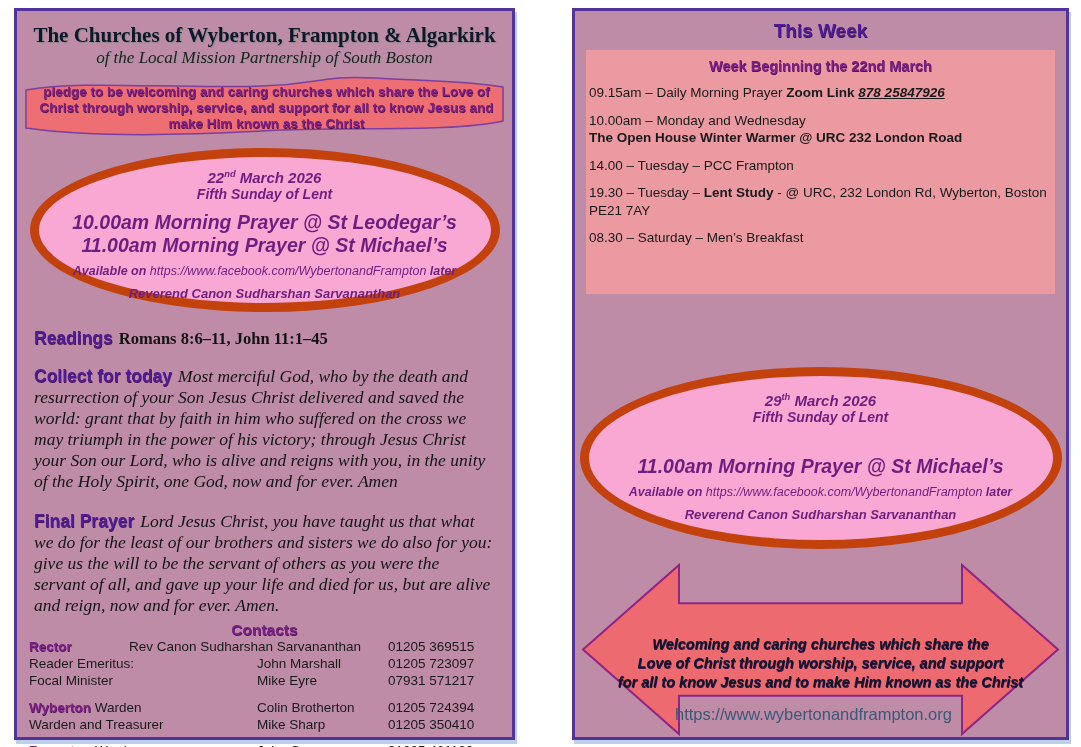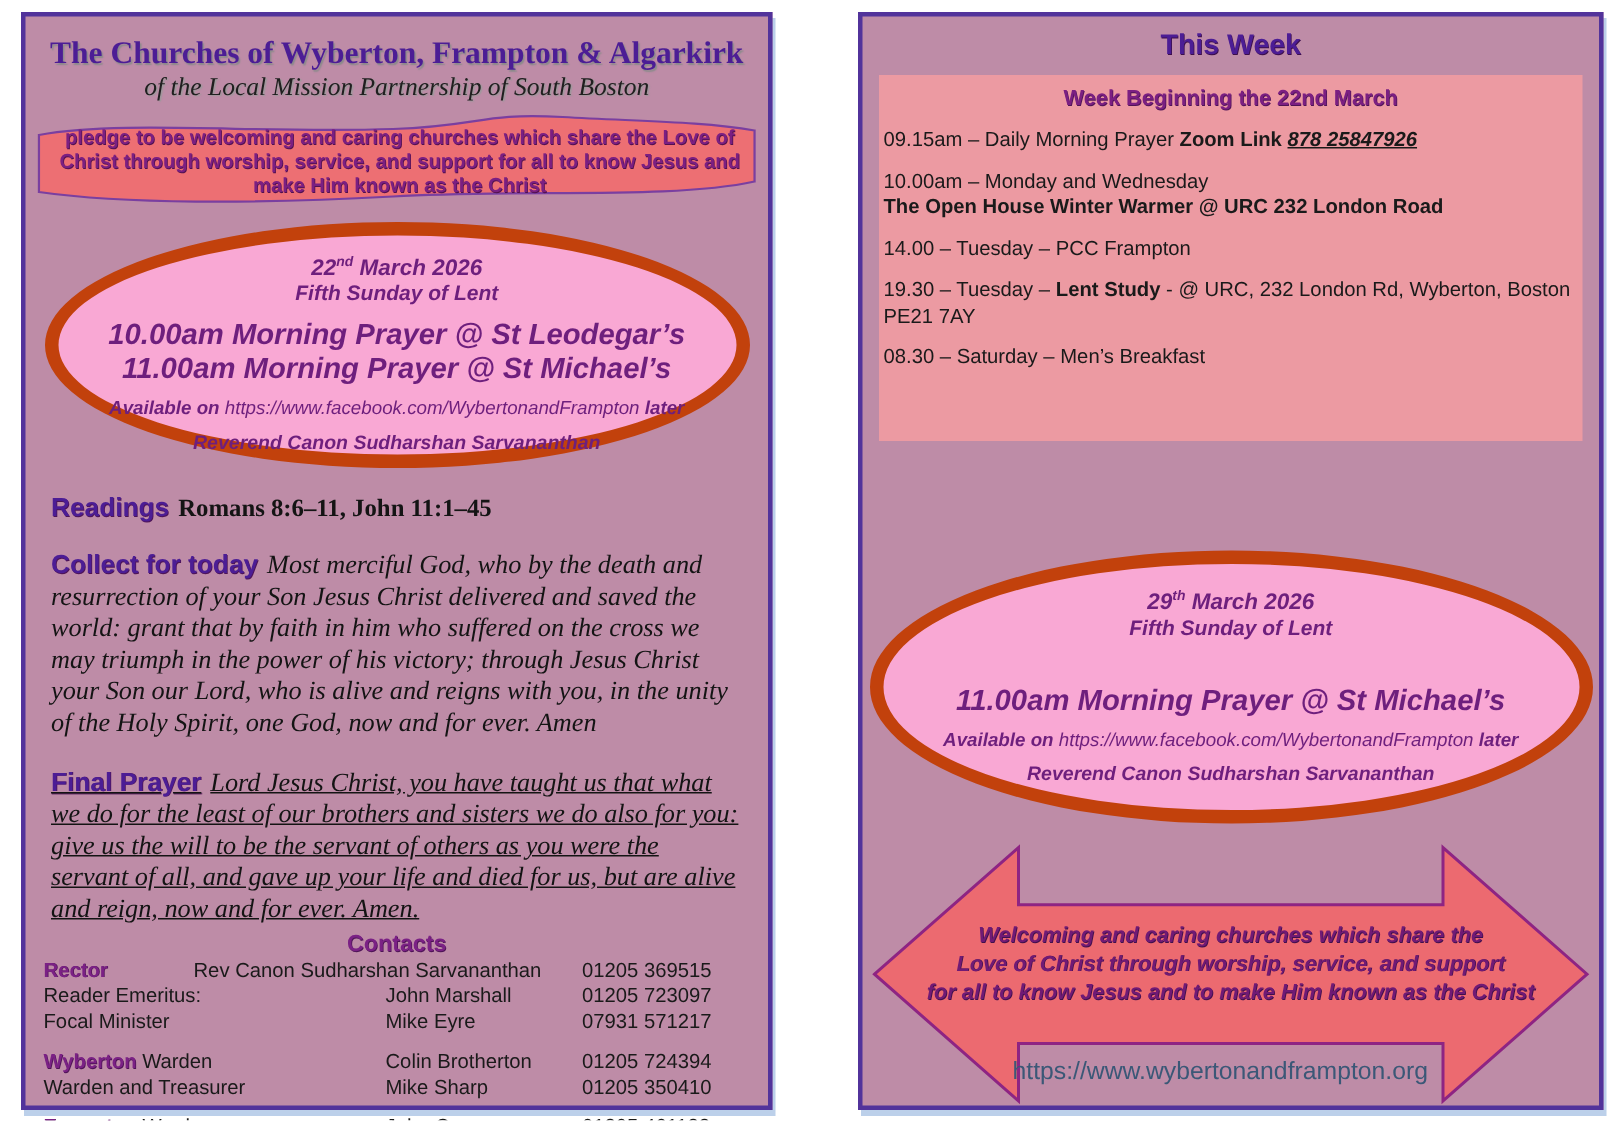--- a/index.html
+++ b/index.html
@@ -5,21 +5,21 @@
   html,body{margin:0;padding:0;background:#ffffff;}
   .sheet{position:relative;width:1081px;height:747px;background:#ffffff;overflow:hidden;
          font-family:"Liberation Sans",sans-serif;}
   .panel{position:absolute;top:8px;height:732px;background:#be8ca7;
          border:3px solid #52339b;box-sizing:border-box;box-shadow:2px 4px 0 #bcd0ea;}
   .panel-left{left:14px;width:501px;}
   .panel-right{left:572px;width:497px;}
 
   
   .lp-title{margin-top:12px;text-align:center;font-family:"Liberation Serif",serif;
-            font-weight:bold;font-size:21px;color:#4c1d95;text-shadow:1px 1px 1px #8a8a8a;}
+            font-weight:bold;font-size:21px;color:#0f172a;text-shadow:1px 1px 1px #8a8a8a;}
   .lp-subtitle{text-align:center;font-family:"Liberation Serif",serif;font-style:italic;
                font-size:17px;color:#202020;text-shadow:1px 1px 1px #9a9a9a;}
   .ribbon-wrap{position:relative;margin:6px 5px 0;height:66px;text-align:center;}
   .ribbon-wrap svg{position:absolute;left:0;top:0;width:100%;height:100%;}
   .ribbon-text{position:absolute;left:12px;right:8px;top:10px;font-weight:bold;
                font-size:13.5px;line-height:1.2;color:#7b1f82;text-shadow:0.5px 0.5px 0 #51114f;}
 
   .oval{background:#f9a8d4;border:9px solid #c2410c;border-radius:50%;
         text-align:center;color:#6e1f7d;font-style:italic;font-weight:bold;box-sizing:border-box;}
   .oval-left{margin:8px auto 0;width:470px;height:164px;padding-top:12px;}
@@ -31,21 +31,21 @@
   .ov-available{font-size:12.5px;margin-top:7px;}
   .ov-minister{font-size:13px;margin-top:8px;}
 
   .para{margin:0 17px;color:#141414;}
   .p-label{font-family:"Liberation Sans",sans-serif;font-weight:bold;font-style:normal;
            color:#4c1d95;font-size:17.5px;margin-right:6px;text-shadow:0.5px 0.5px 0 #4e1456;}
   .readings-line{margin-top:16px;}
   .readings-text{font-family:"Liberation Serif",serif;font-weight:bold;font-size:16.5px;color:#141414;}
   .serif-body{font-family:"Liberation Serif",serif;font-style:italic;font-size:17.5px;line-height:1.2;}
   .collect{margin-top:17px;}
-  .final{margin-top:19px;text-decoration:underline;}
+  .final{margin-top:19px;}
 
   .contacts-heading{margin-top:5px;text-align:center;font-weight:bold;font-size:15.5px;
                     color:#7b2185;text-shadow:0.5px 0.5px 0 #4e1456;}
   .contact-row{display:flex;padding:0 12px;font-size:13.5px;line-height:1.25;color:#1a1a1a;}
   .c-label{width:228px;}
   .c-name{flex:1;}
   .c-phone{width:112px;}
   .contact-row.r-wide .c-label{width:100px;}
   .contact-row.mt{margin-top:10px;}
   .c-strong{color:#7b2185;font-weight:bold;text-shadow:0.5px 0.5px 0 #4e1456;}
@@ -53,22 +53,22 @@
   
   .rp-heading{margin-top:9px;text-align:center;font-weight:bold;font-size:19px;
               color:#4c1d95;text-shadow:0.5px 0.5px 0 #3c0f4a;}
   .week-box{margin:8px 11px 0;background:#ec9aa2;padding:6px 3px;height:244px;box-sizing:border-box;}
   .wb-title{text-align:center;font-weight:bold;font-size:14.5px;color:#7b1f82;
             text-shadow:0.5px 0.5px 0 #4e1456;margin-top:2px;}
   .wb-item{font-size:13.5px;color:#1a1a1a;margin-top:10px;line-height:1.3;}
 
   .arrow-wrap{position:relative;margin-top:10px;height:186px;}
   .arrow-wrap svg{position:absolute;left:0;top:0;width:100%;height:100%;}
-  .arrow-text{position:absolute;left:0;right:0;top:56px;text-align:center;font-weight:bold;
-              font-style:italic;font-size:14.5px;line-height:1.3;color:#701a75;
+  .arrow-text{position:absolute;left:0;right:0;top:76px;text-align:center;font-weight:bold;
+              font-style:italic;font-size:14.5px;line-height:1.3;color:#0f172a;
               text-shadow:0.5px 0.5px 0 #40104c;}
   .website{position:absolute;left:0;right:14px;top:146px;text-align:center;font-size:16.5px;color:#3b5877;}
 
   
   .b{font-weight:bold;}
   .n{font-weight:normal;}
   .i{font-style:italic;}
   .u{text-decoration:underline;}
   .sup{vertical-align:super;font-size:0.62em;}
 </style>

